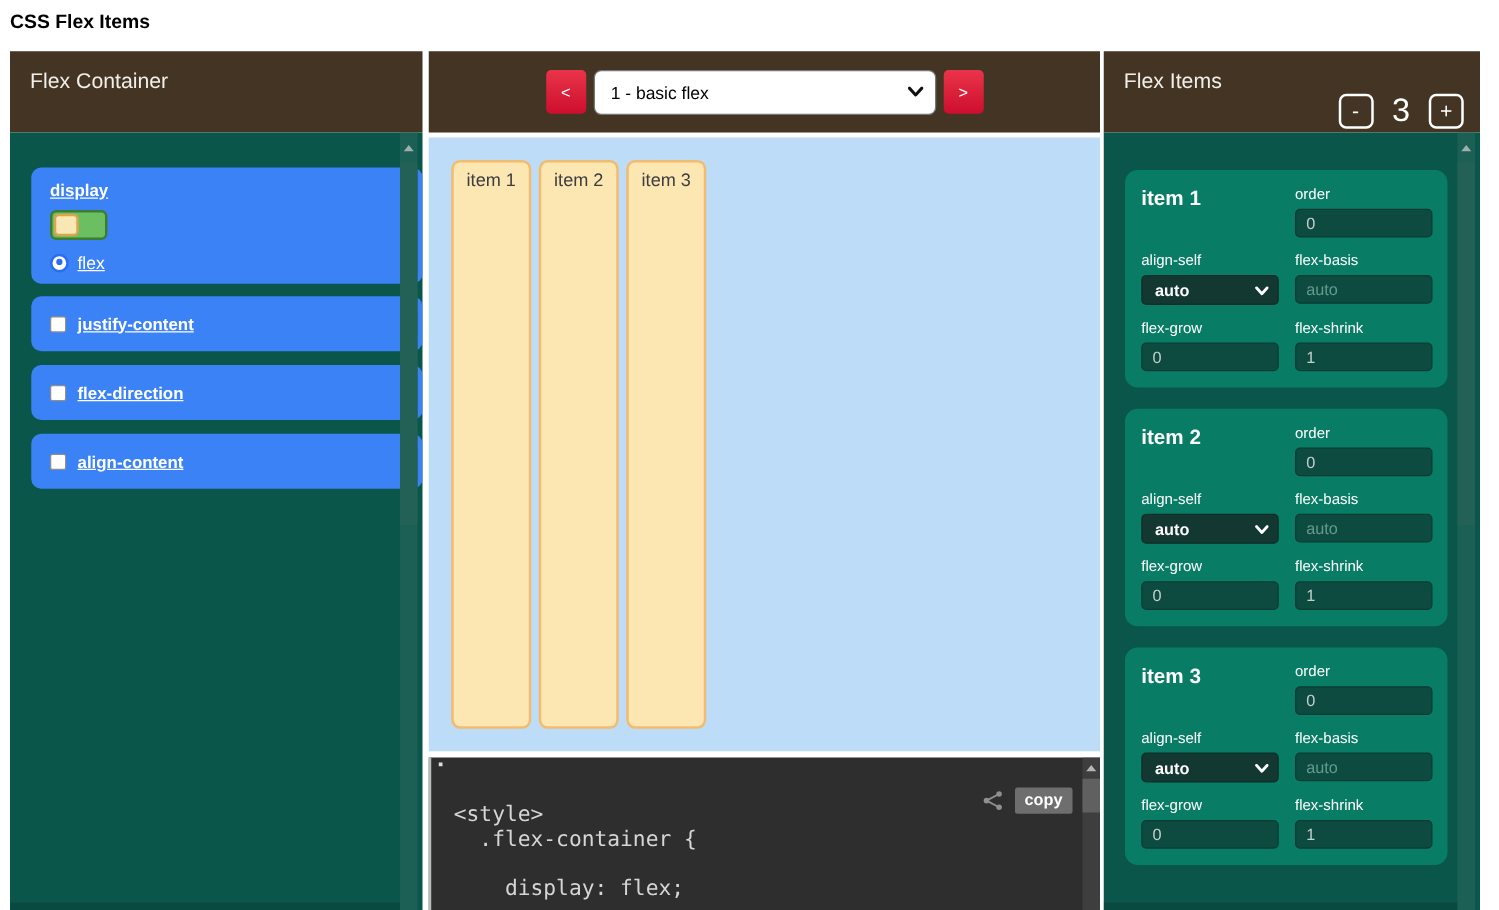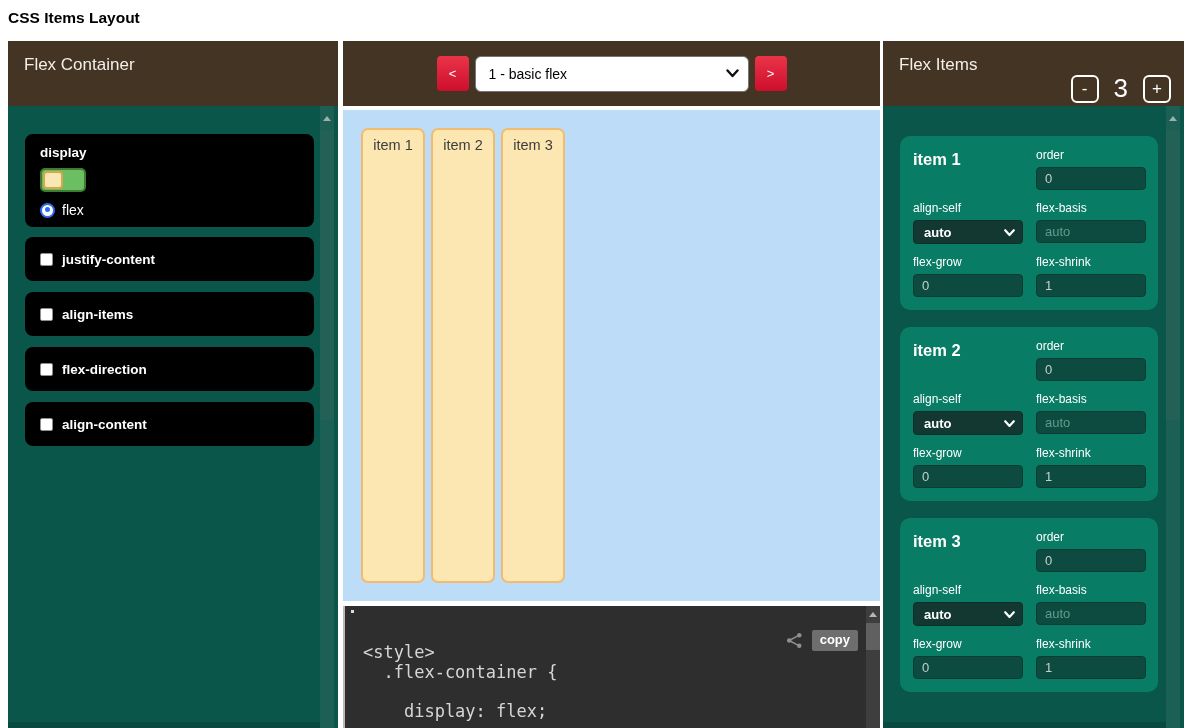--- a/index.html
+++ b/index.html
@@ -20,21 +20,21 @@
     font-size:17px; padding:14px 0 0 16px; position:relative;
   }
 
   .panel-body {
     position:absolute; top:65px; bottom:0; left:0; right:0;
     background:#0a564b; padding:28px 0 0 17px; overflow:hidden;
   }
 
   
   .prop-card {
-    width:289px; background:#000000; border-radius:8px; color:#fff;
+    width:313px; background:#3b82f6; border-radius:8px; color:#fff;text-decoration:underline;
   }
   .display-card { height:93px; padding:11px 15px; margin-bottom:10px; }
   .display-card .card-label { font-size:13.5px; font-weight:bold; }
   .toggle {
     width:46px; height:24px; margin-top:8px; position:relative;
     background:#6cbe62; border:2px solid #3c7d31; border-radius:5px; cursor:pointer;
   }
   .toggle .knob {
     position:absolute; left:1px; top:1px; width:20px; height:18px;
     background:#f9e8b6; border:2px solid #d8a64c; border-radius:4px;
@@ -142,21 +142,21 @@
   select.item-select {
     appearance:none; -webkit-appearance:none; width:100%; height:100%;
     background:#123831; border:1px solid #0c2e28; border-radius:4px;
     color:#fff; font-weight:bold; font-size:13px; font-family:inherit; padding:0 24px 0 10px;
   }
   .item-chevron { position:absolute; right:8px; top:9px; pointer-events:none; }
 </style>
 </head>
 <body>
 
-<div class="page-title">CSS Items Layout</div>
+<div class="page-title">CSS Flex Items</div>
 
 <div class="panel" id="panel-left">
   <div class="panel-header">
     <span>Flex Container</span>
   </div>
   <div class="panel-body">
 
     <div class="prop-card display-card">
       <div class="card-label">display</div>
       <div class="toggle">
@@ -164,24 +164,20 @@
       </div>
       <div class="radio-row">
         <span class="radio"></span>
         <span class="radio-label">flex</span>
       </div>
     </div>
 
     <div class="prop-card check-card">
       <span class="checkbox"></span>
       <span class="check-label">justify-content</span>
-    </div>
-    <div class="prop-card check-card">
-      <span class="checkbox"></span>
-      <span class="check-label">align-items</span>
     </div>
     <div class="prop-card check-card">
       <span class="checkbox"></span>
       <span class="check-label">flex-direction</span>
     </div>
     <div class="prop-card check-card">
       <span class="checkbox"></span>
       <span class="check-label">align-content</span>
     </div>
 

